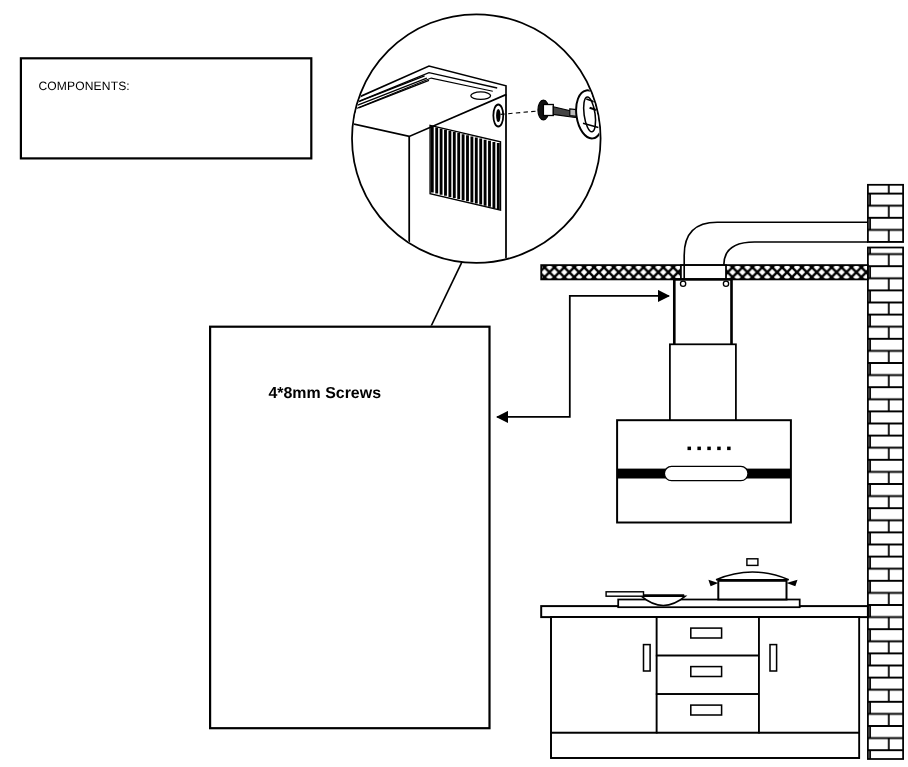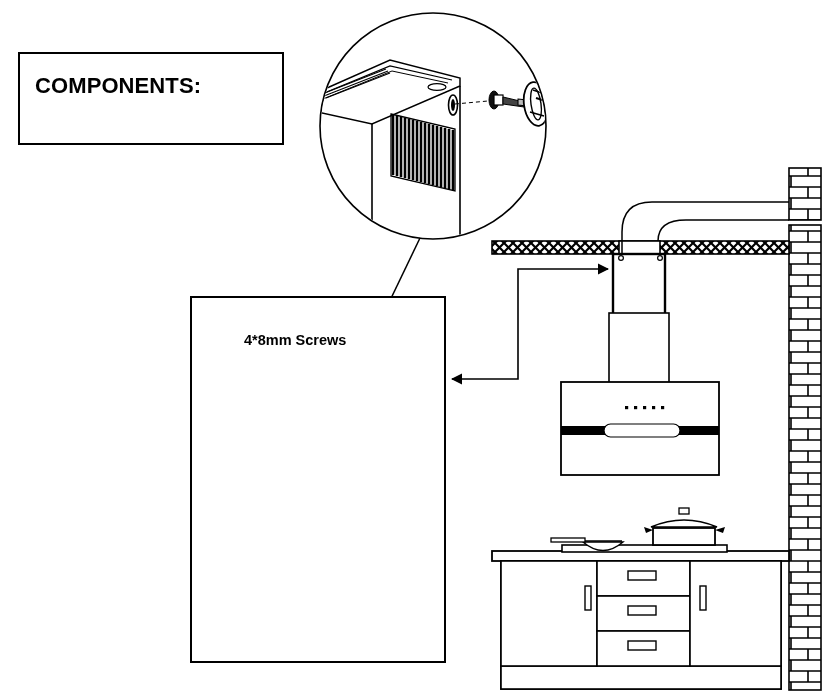--- a/index.html
+++ b/index.html
@@ -29,43 +29,43 @@
     top: 52px;
     width: 266px;
     height: 93px;
     border: 2px solid #000000;
     background: #ffffff;
     box-sizing: border-box;
   }
   .components-box .line {
     position: absolute;
     left: 15px;
-    font-weight: bold;
-    font-size: 22px;
+    font-weight: normal;
+    font-size: 11px;
     color: #000000;
     white-space: pre;
     letter-spacing: 0.1px;
   }
   .components-box .line-1 { top: 19px; }
   .components-box .line-2 { top: 53px; }
 
   .inset-panel {
     position: absolute;
     left: 190px;
     top: 296px;
     width: 256px;
     height: 367px;
     border: 2px solid #000000;
     background: #ffffff;
     box-sizing: border-box;
   }
   .screws-label {
     position: absolute;
     left: 244px;
-    top: 332px;
+    top: 350px;
     font-weight: bold;
     font-size: 14.5px;
     color: #000000;
     white-space: nowrap;
   }
 </style>
 </head>
 <body>
 
 <div id="page">

